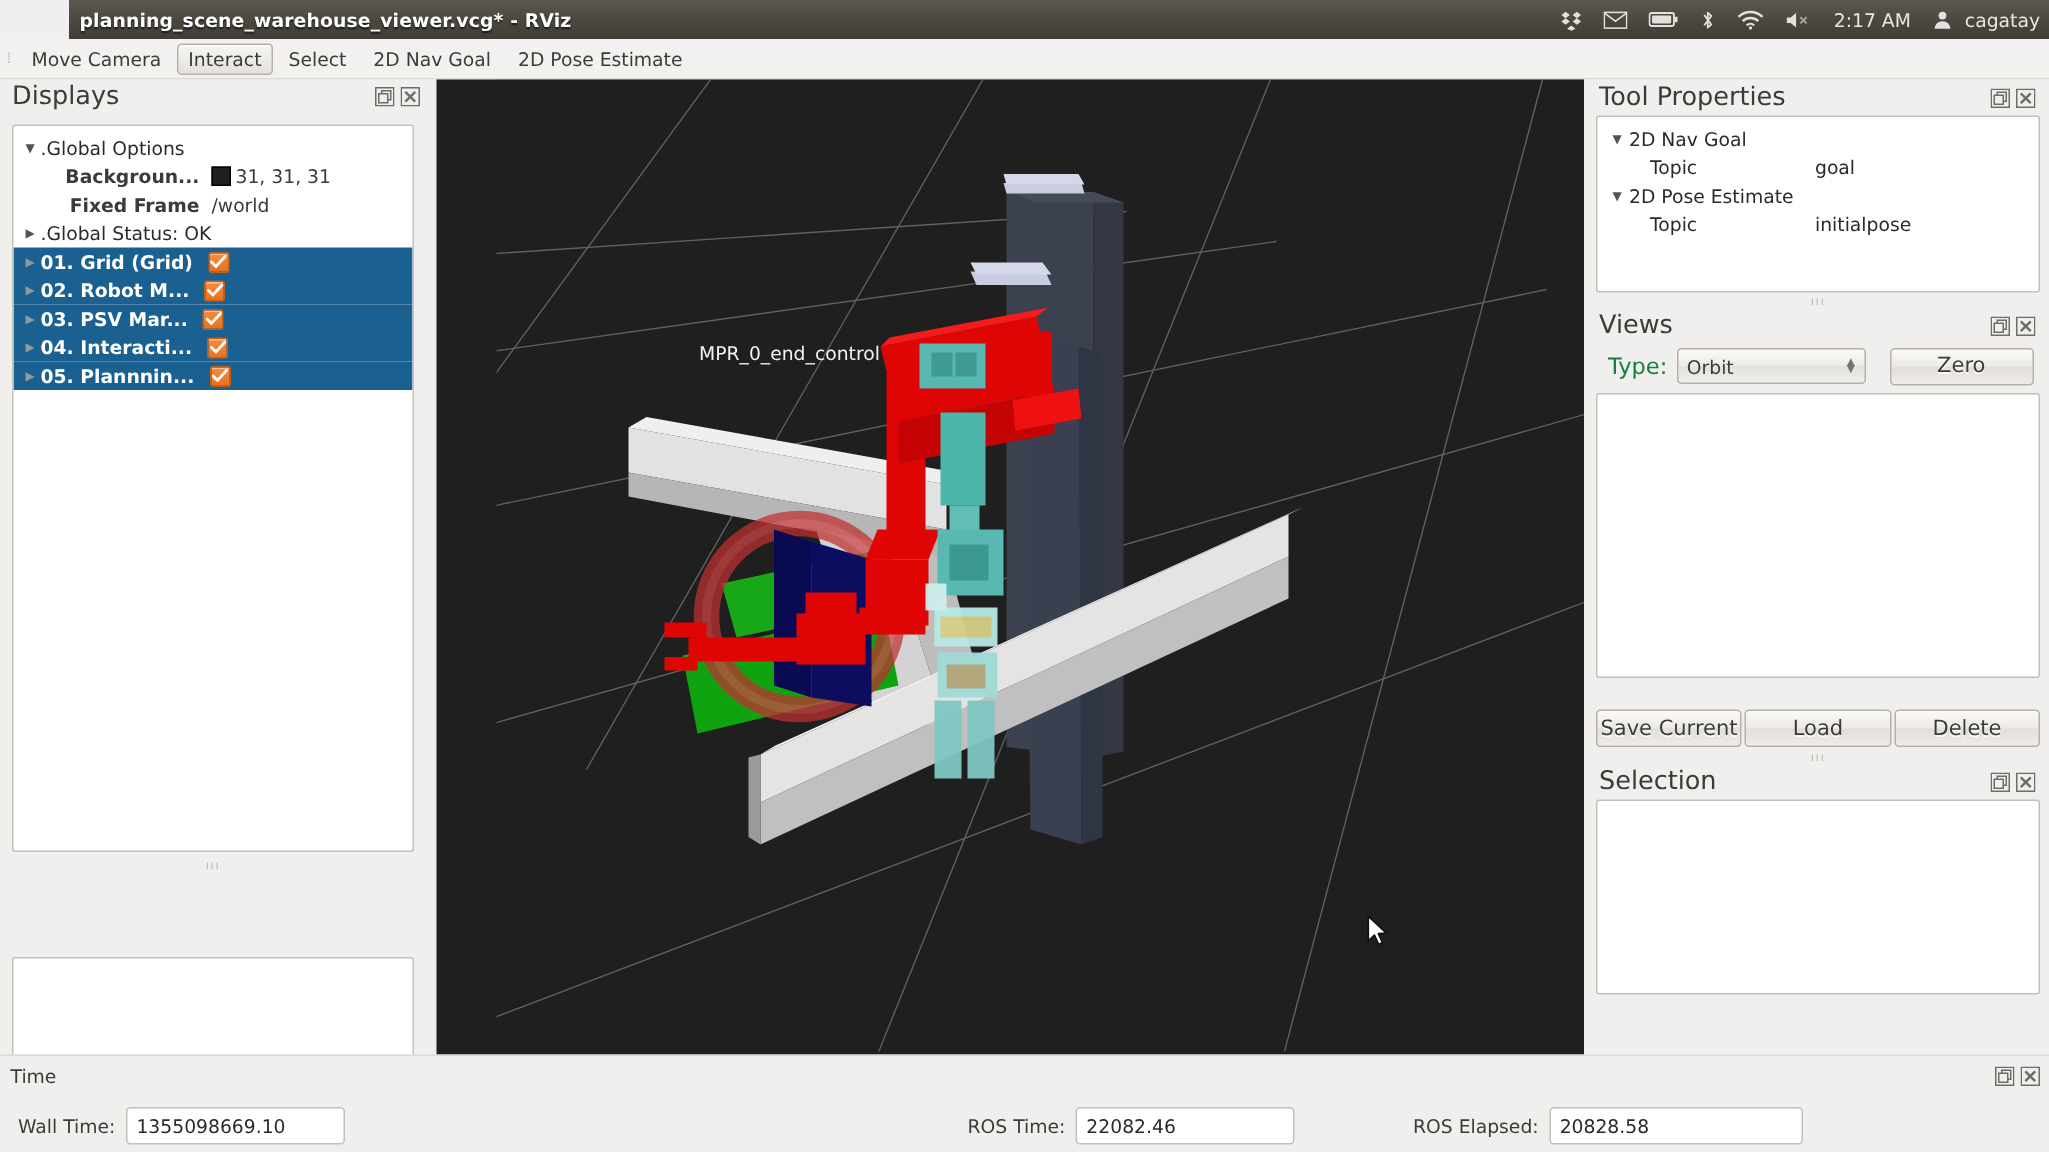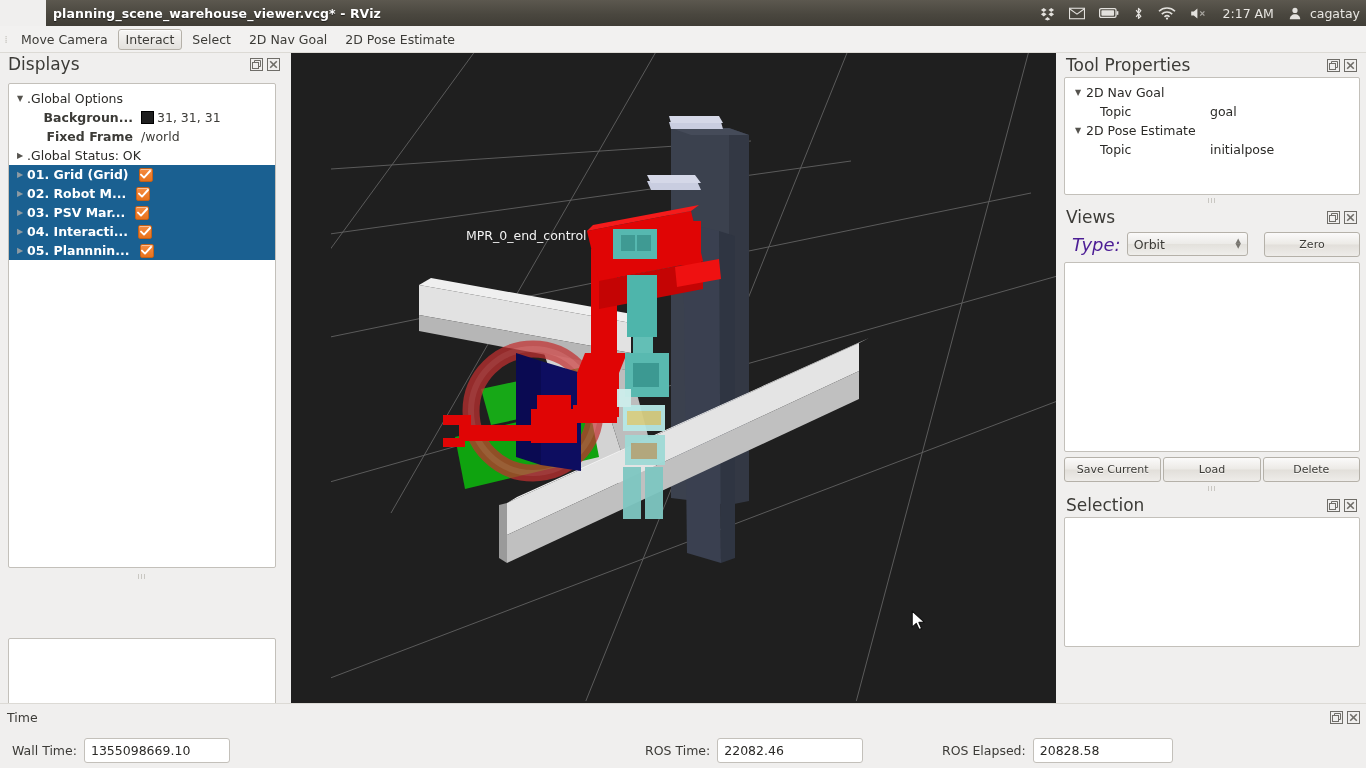--- a/index.html
+++ b/index.html
@@ -130,21 +130,21 @@
     position: absolute; left: 8px; top: 585px; width: 268px; height: 70px;
   }
   #disp-buttons {
     position: absolute; left: 8px; top: 665px; width: 272px;
     display: flex; gap: 6px;
   }
   .btn {
     height: 25px; flex: 1;
     background: linear-gradient(to bottom,#fbfafa 0%, #eceae6 48%, #e2dfda 52%, #eeece9 100%);
     border: 1px solid #b5b1a9; border-radius: 3px;
-    font-size: 11px; color: #3c3b37;
+    font-size: 14px; color: #3c3b37;
     display: flex; align-items: center; justify-content: center;
     text-shadow: 0 1px 0 rgba(255,255,255,.8);
   }
   .btn.strong { border-color: #8f8b83; box-shadow: 0 0 0 1px rgba(140,136,128,.25); }
   .btn.disabled { color: #a9a6a0; text-shadow:none; }
 
   
   #view3d {
     position: absolute; left: 291px; top: 53px; width: 765px; height: 672px;
     background: #1f1f1f; overflow: hidden; padding-left: 40px;
@@ -161,31 +161,31 @@
   .rp-frame { width: 296px; }
 
   #tool-props-frame { height: 118px; position: relative; padding: 5px 0 0 5px; }
   .tp-row { display: flex; align-items: center; height: 19px; font-size: 12.5px;}
   .tp-row .arrow { width: 16px; text-align:center; color:#55534e; font-size: 8px;}
   .tp-row .k { color:#2b2a27; }
   .tp-row.sub .k { padding-left: 30px; width: 140px; }
   .tp-row .v { color:#2b2a27; }
 
   #views-type { display: flex; align-items: center; gap: 6px; height: 26px; margin-top: 2px;}
-  .lbl { font-size: 18px; color:#4c1d95;font-style:italic; }
+  .lbl { font-size: 15px; color:#15803d; }
   .combo {
     width: 126px; height: 24px;
     background: linear-gradient(to bottom,#fbfafa 0%, #ecebe8 48%, #e3e1dc 52%, #efeeeb 100%);
     border: 1px solid #b5b1a9; border-radius: 3px;
     display: flex; align-items: center; padding: 0 6px;
     font-size: 12.5px; color: #3c3b37; position: relative;
   }
   .combo .spin { margin-left: auto; display:flex; flex-direction:column; align-items:center; color:#77756f; line-height:5px; font-size:7px;}
   #views-list { height: 190px; }
-  #views-buttons { display:flex; gap: 2px; margin-top: 5px; width: 296px; }
+  #views-buttons { display:flex; gap: 2px; margin-top: 21px; width: 296px; }
   #sel-frame { height: 130px; }
 
   
   #timepanel {
     position: absolute; left: 0; top: 703px; width: 1366px; height: 65px;
     background: #f0efee;
     border-top: 1px solid #dcdad5;
   }
   #timepanel .ttl { position:absolute; left: 7px; top: 6px; font-size: 12.5px; }
   #timepanel .tbtns { position:absolute; right: 6px; top: 7px; display:flex; gap:4px;}
@@ -610,16 +610,16 @@
   <div class="tfield" style="left:12px;">
     <span class="fl">Wall Time:</span>
     <span class="tinput" style="width:146px;">1355098669.10</span>
   </div>
   <div class="tfield" style="left:645px;">
     <span class="fl">ROS Time:</span>
     <span class="tinput" style="width:146px;">22082.46</span>
   </div>
   <div class="tfield" style="left:942px;">
     <span class="fl">ROS Elapsed:</span>
-    <span class="tinput" style="width:140px;">20828.58</span>
+    <span class="tinput" style="width:169px;">20828.58</span>
   </div>
 
 </div>
 
 </body></html>

